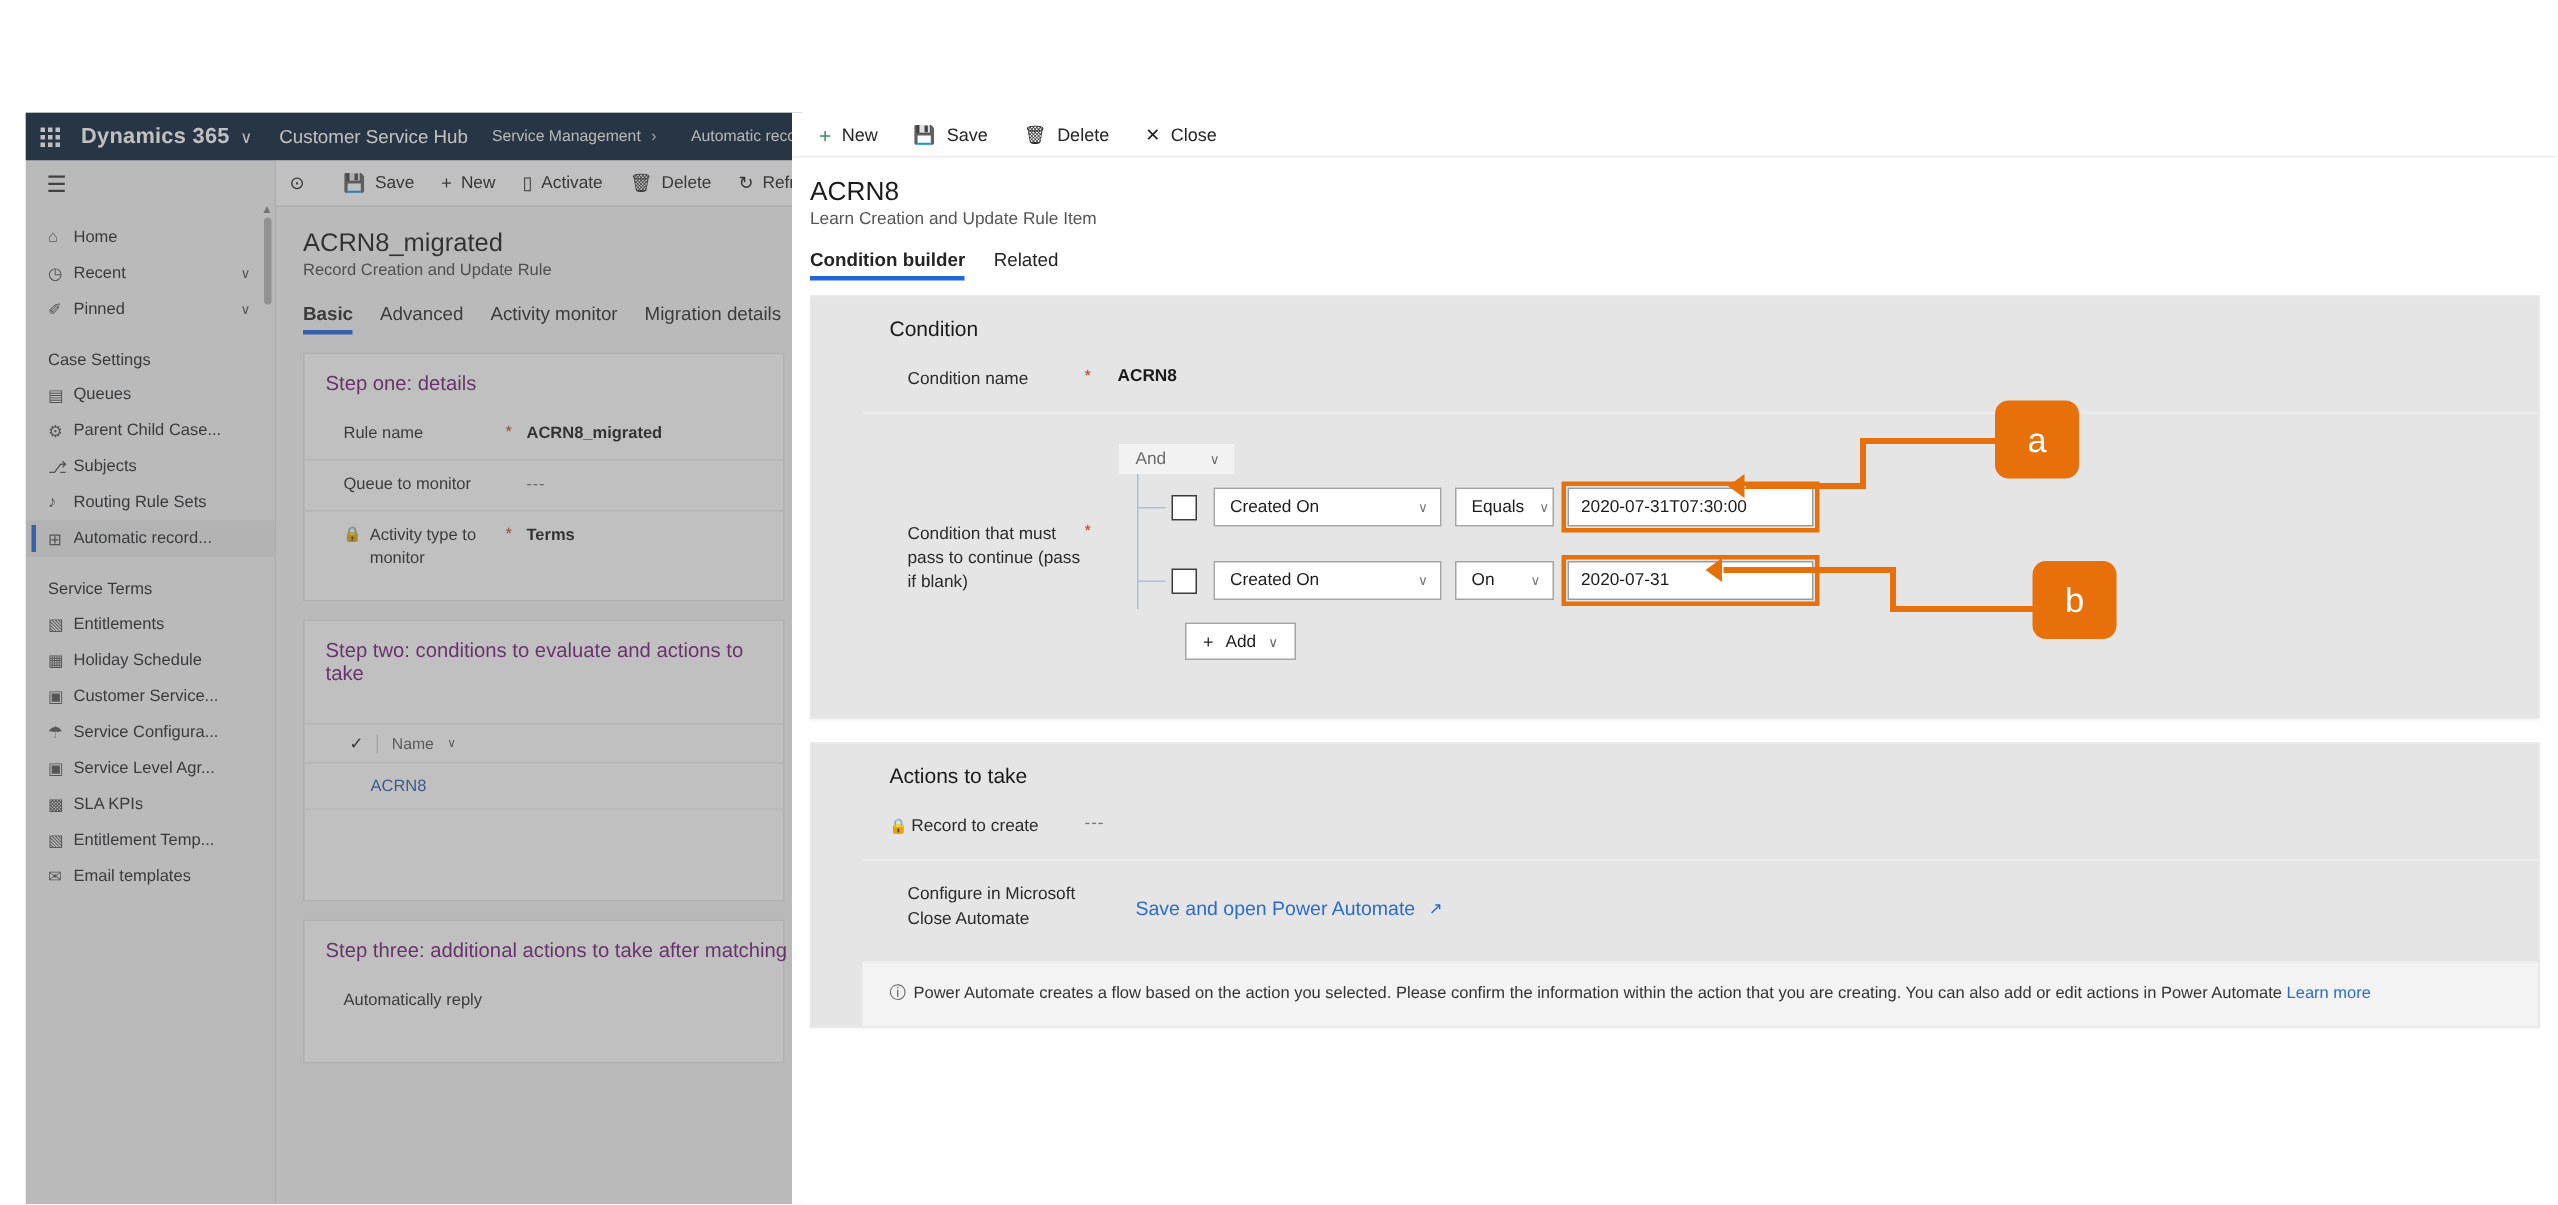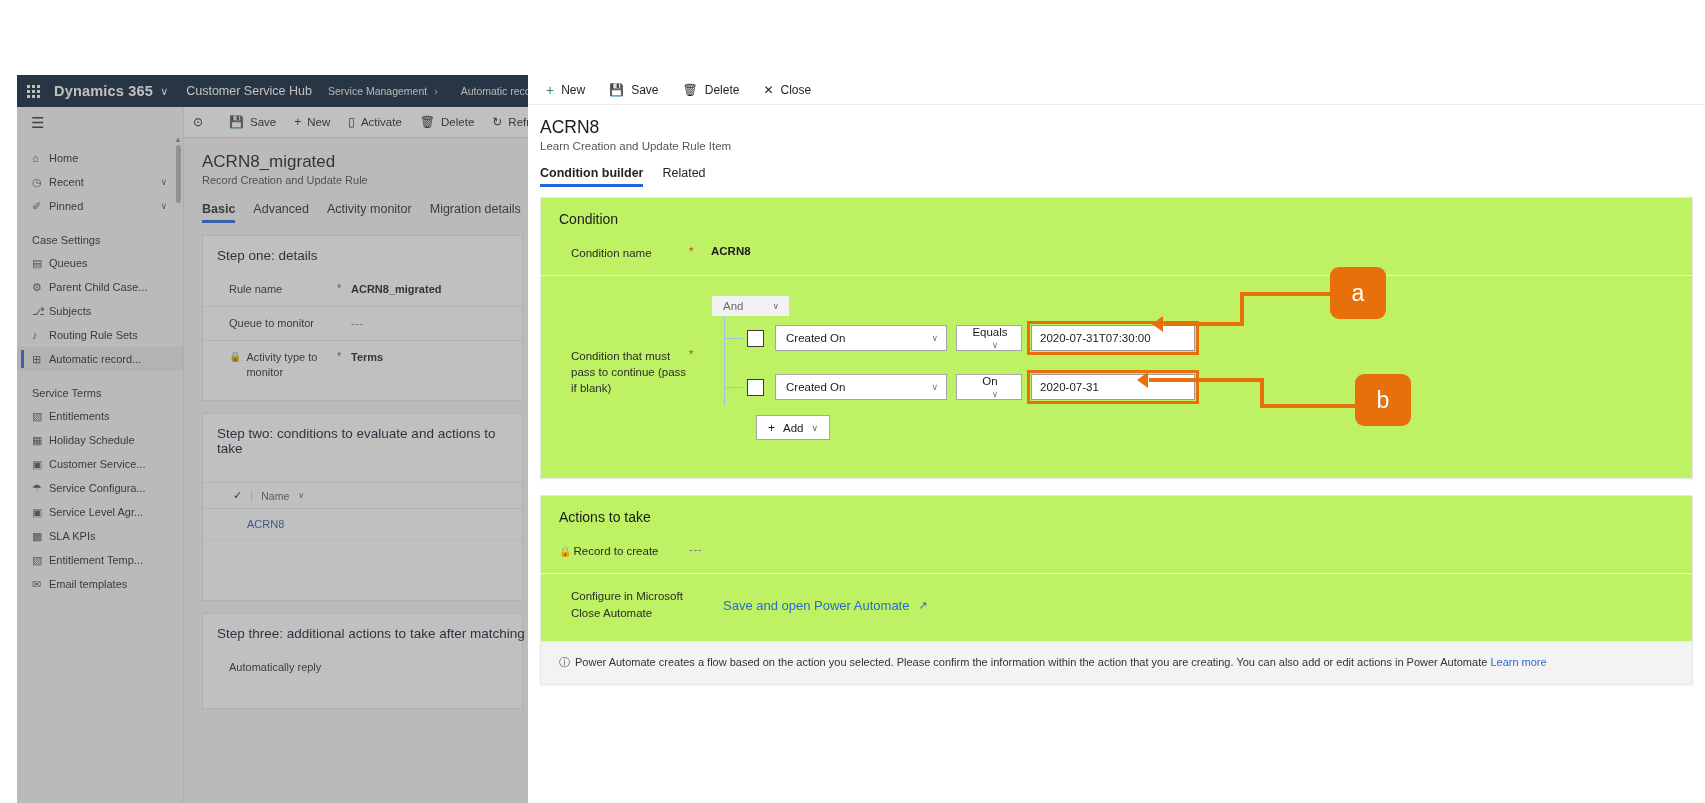--- a/index.html
+++ b/index.html
@@ -115,21 +115,21 @@
   .tab { font-size: 12.5px; color: #2b2b2b; padding-bottom: 7px; position: relative; }
   .tab.active { font-weight: bold; }
   .tab.active::after {
     content:""; position: absolute; left: 0; right: 0; bottom: 0;
     height: 3px; background: #2266dd;
   }
   .card {
     background: #ffffff; border: 1px solid #e6e6e6;
     margin: 12px 12px 0 0; padding: 12px 0 12px 0;
   }
-  .card-title { font-size: 13.5px; color: #0f172a; padding: 0 0 10px 14px; }
+  .card-title { font-size: 13.5px; color: #701a75; padding: 0 0 10px 14px; }
   .frow {
     display: flex; align-items: flex-start;
     padding: 9px 0 9px 26px; border-top: 1px solid #ececec;
     font-size: 11px; color: #2b2b2b; min-height: 30px;
   }
   .frow.first { border-top: none; }
   .flabel { width: 108px; display: flex; align-items: flex-start; gap: 3px; line-height: 1.35; }
   .freq { color: #c0392b; width: 14px; flex: 0 0 14px; font-size: 11px; }
   .fval { font-size: 11px; color: #1b1b1b; font-weight: bold; padding-top: 1px; }
   .fval.muted { color: #777; font-weight: normal; letter-spacing: .5px; }
@@ -168,23 +168,24 @@
   .p-title { font-size: 17.5px; color: #1b1b1b; }
   .p-sub { font-size: 11.5px; color: #555; margin-top: 2px; }
   .p-tabs { display: flex; gap: 19px; margin-top: 14px; }
   .p-tab { font-size: 12.5px; color: #242424; padding-bottom: 7px; position: relative; }
   .p-tab.active { font-weight: bold; }
   .p-tab.active::after {
     content:""; position:absolute; left:0; right:0; bottom:0; height:3px; background:#2266dd;
   }
   .p-card {
     margin: 10px 12px 0 12px;
-    background: #bef264;
+    background: #e5e5e5;
     border: 1px solid #e8e8e8;
     box-shadow: 0 1px 2px rgba(0,0,0,.05);
+    padding-left: 34px;
   }
   .p-card-title { font-size: 14px; color: #1b1b1b; padding: 13px 0 10px 18px; }
   .p-row {
     display: flex; align-items: flex-start;
     padding: 8px 0 8px 30px;
     font-size: 11.5px; color: #2b2b2b;
   }
   .p-row.bord { border-top: 1px solid #efefef; }
   .p-label { width: 118px; line-height: 1.4; }
   .p-req { color: #c0392b; width: 22px; flex: 0 0 22px; font-size: 11px; }
@@ -213,22 +214,22 @@
   .cb-chk {
     width: 17px; height: 17px; border: 1.4px solid #3a3a3a;
     background: #ffffff; margin: 0 11px 0 4px; flex: 0 0 17px;
   }
   .sel {
     height: 26px; border: 1px solid #a5a5a5; background: #ffffff;
     display: flex; align-items: center; justify-content: space-between;
     padding: 0 8px 0 10px; font-size: 11.5px; color: #1b1b1b;
   }
   .sel .chv { font-size: 9px; color: #777; margin-left: 10px; }
-  .sel-attr { width: 172px; }
-  .sel-op { width: 66px; margin-left: 9px; flex-direction: column; }
+  .sel-attr { width: 152px; }
+  .sel-op { width: 66px; margin-left: 9px; }
   .val-wrap { position: relative; margin-left: 9px; }
   .val-box {
     height: 26px; width: 164px;
     border: 1px solid #9b9b9b; background: #ffffff;
     display: flex; align-items: center; padding-left: 8px;
     font-size: 11.5px; color: #1b1b1b;
   }
   .hl {
     position: absolute; left: -4px; top: -4px;
     width: 172px; height: 34px;

